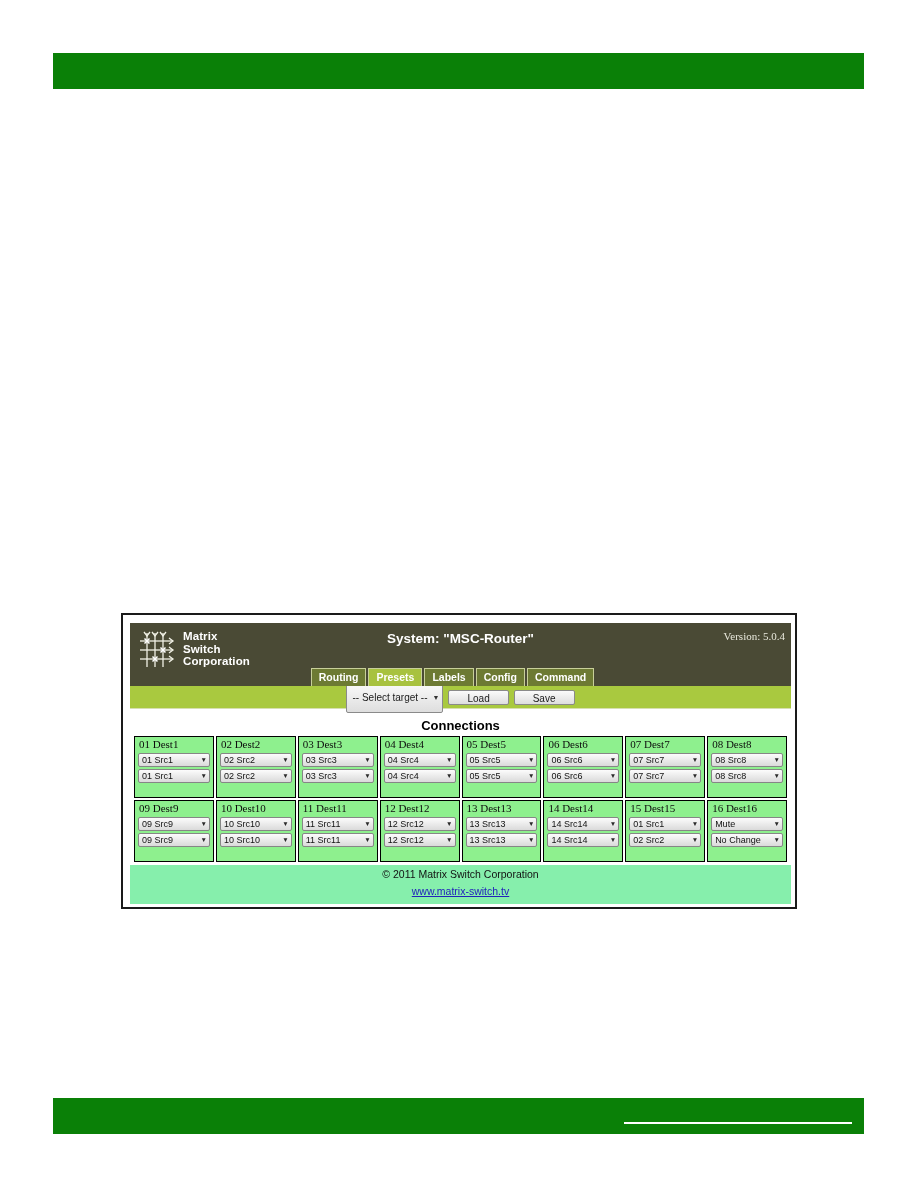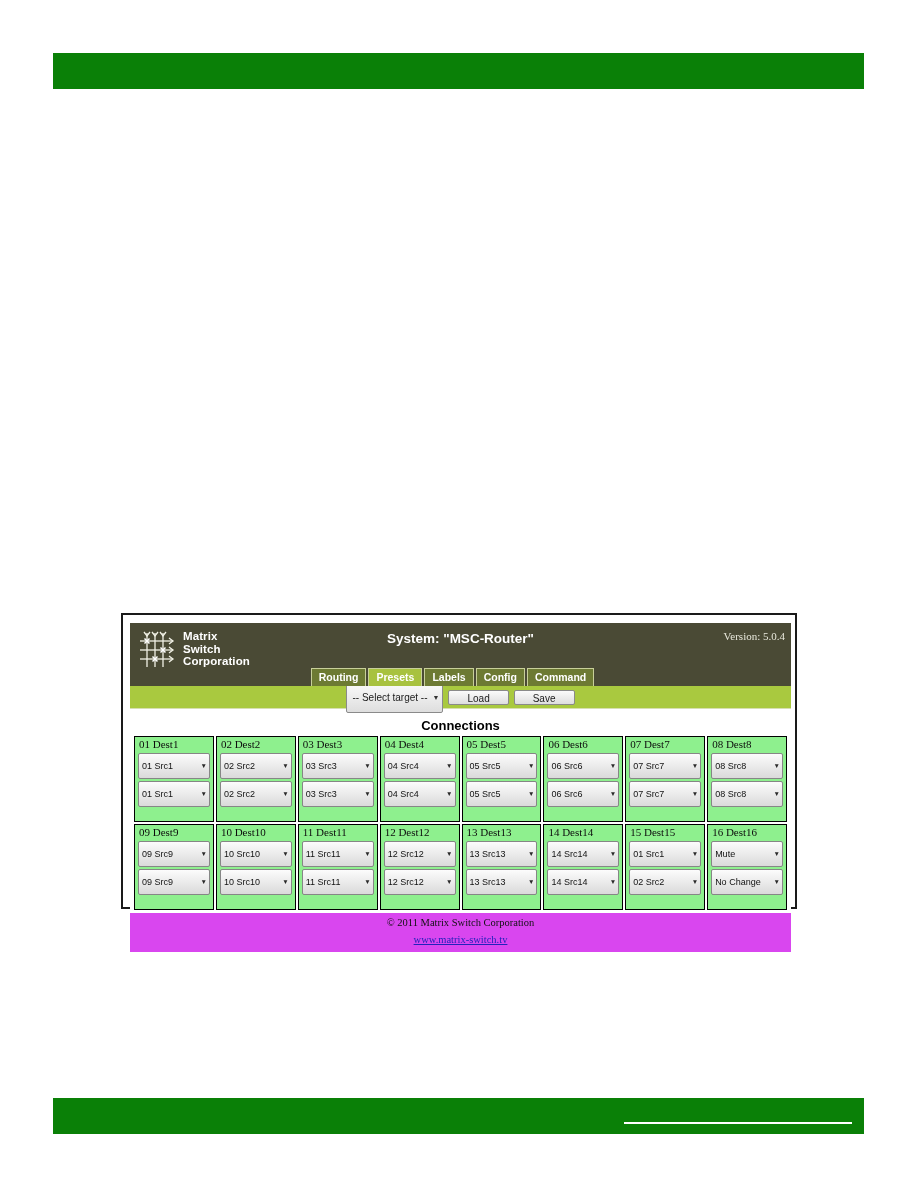--- a/index.html
+++ b/index.html
@@ -213,41 +213,41 @@
   .dd {
     display: flex;
     align-items: center;
     justify-content: space-between;
     font-family: "Liberation Sans", sans-serif;
     font-size: 9px;
     color: #111111;
     background: linear-gradient(#fcfcfc, #dadada);
     border: 1px solid #868686;
     border-radius: 2px;
-    height: 26px;
+    height: 14px;
     margin-top: 2px;
     padding: 0 2px 0 3px;
     cursor: pointer;
     box-sizing: border-box;
     white-space: nowrap;
     overflow: hidden;
   }
   .dd .caret {
     font-size: 6.5px;
     color: #2a2a2a;
     line-height: 1;
     padding-left: 2px;
   }
 
   
   .app-footer {
-    background: #d946ef;
+    background: #86efac;
     text-align: center;
     padding: 3px 0 5px 0;
-    font-family: Liberation Serif, serif;
+    font-family: Liberation Sans, sans-serif;
   }
   .copyright {
     font-size: 10.5px;
     color: #111111;
     line-height: 13px;
   }
   .site-link {
     font-size: 10.5px;
     color: #2222bb;
     text-decoration: underline;

